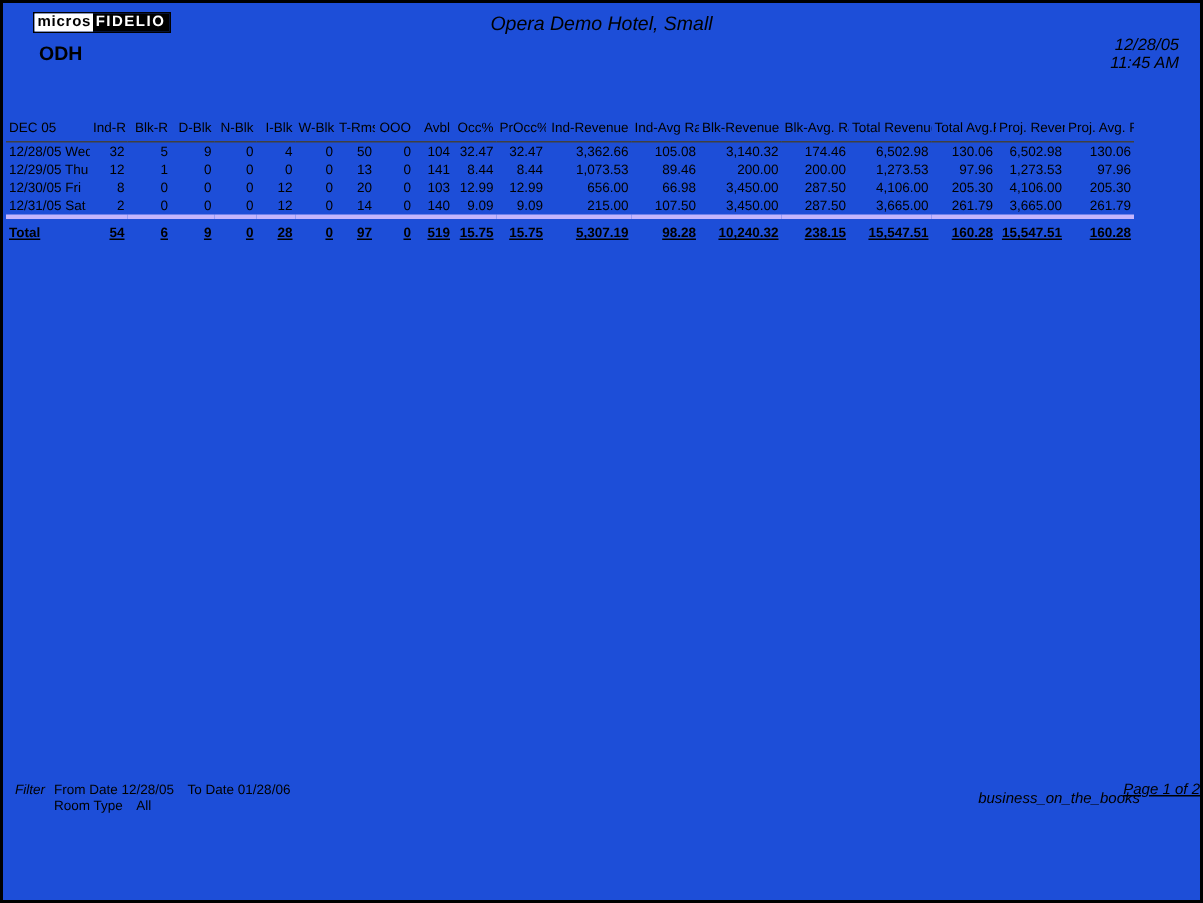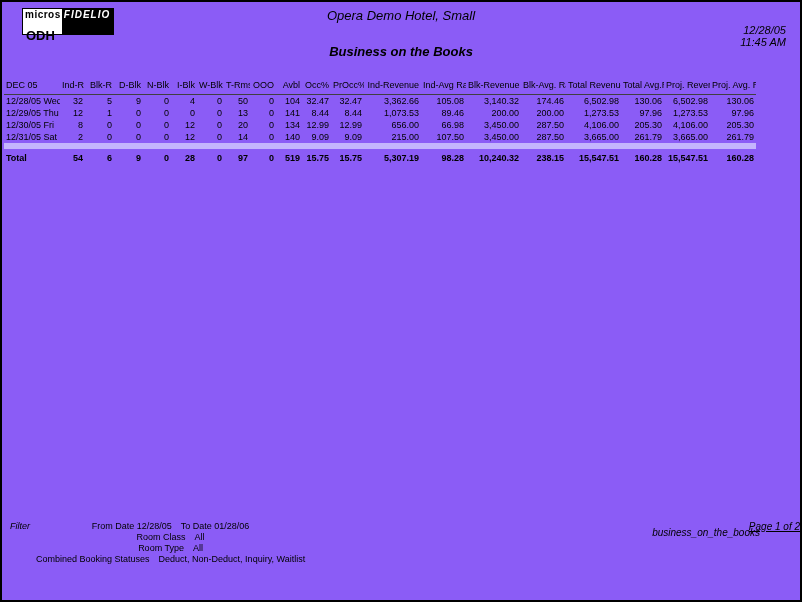--- a/index.html
+++ b/index.html
@@ -1,75 +1,74 @@
 <!DOCTYPE html>
 <html><head>
 <meta charset="utf-8">
 <style>
   html, body { margin: 0; padding: 0; background: #ffffff; }
   .page {
     position: relative;
     width: 798px;
     height: 598px;
     border: 2px solid #000000;
-    background: #8b5cf6;
+    background: #1d4ed8;
     font-family: "Liberation Sans", sans-serif;
     color: #000000;
     overflow: hidden;
   }
 
   
   .logo {
     position: absolute; top: 6px; left: 20px;
     display: inline-flex; align-items: stretch;
     border: 1px solid #000; font-size: 10px; font-weight: bold; line-height: 12px;
   }
   .logo-micros { background: #ffffff; color: #000000; padding: 0 1px 0 2px; letter-spacing: 0.5px; }
-  .logo-fidelio { background: #000000; color: #ffffff; padding: 0 3px 13px 2px; font-style: italic; letter-spacing: 1px; }
+  .logo-fidelio { background: #000000; color: #ffffff; padding: 0 3px 0 2px; letter-spacing: 1px; }
   .prop-code { position: absolute; top: 26px; left: 24px; font-size: 13px; font-weight: bold; }
   .hotel-name { position: absolute; top: 6px; left: 0; width: 100%; text-align: center; font-size: 13px; font-style: italic; }
   .report-title { position: absolute; top: 42px; left: 0; width: 100%; text-align: center; font-size: 13px; font-style: italic; font-weight: bold; }
   .report-date { position: absolute; top: 22px; right: 14px; font-size: 11px; font-style: italic; }
   .report-time { position: absolute; top: 34px; right: 14px; font-size: 11px; font-style: italic; }
 
   
   table.bob {
     position: absolute; top: 77px; left: 2px;
     width: 712px;
     border-collapse: collapse; table-layout: fixed;
     font-size: 9px;
   }
   table.bob th, table.bob td {
     padding: 0 2px; text-align: right; white-space: nowrap; overflow: hidden;
     font-weight: normal; line-height: 12px; vertical-align: bottom;
   }
   table.bob th { border-bottom: 1px solid #404040; padding-bottom: 3px; }
   table.bob .left { text-align: left; }
-  table.bob tr.total-row td { border-top: 6px solid #c4b5fd; padding-top: 3px; font-weight: bold; }
+  table.bob tr.total-row td { border-top: 3px solid #c4b5fd; padding-top: 3px; font-weight: bold; text-decoration: underline; }
 
   
   .filter-label { position: absolute; left: 8px; top: 519px; font-size: 9px; font-style: italic; }
   .filter-block { position: absolute; left: 34px; top: 519px; font-size: 9px; }
-  .filter-row { line-height: 11px; white-space: pre; text-align: center; }
+  .filter-row { line-height: 11px; white-space: pre; }
   .f-value { margin-left: 9px; }
   .page-info { position: absolute; left: 0; top: 519px; width: 100%; text-align: right; font-size: 10px; font-style: italic; text-decoration: underline; }
   .report-file { position: absolute; right: 40px; top: 525px; font-size: 10px; font-style: italic; }
 </style>
 </head>
 <body>
 
 <div class="page">
 
   <div class="logo">
     <span class="logo-micros">micros</span>
       <span class="logo-fidelio">FIDELIO</span>
   </div>
   <div class="prop-code">ODH</div>
   <div class="hotel-name">Opera Demo Hotel, Small</div>
-  <div class="report-title">Business on the Books</div>
   <div class="report-date">12/28/05</div>
   <div class="report-time">11:45 AM</div>
 
   <table class="bob">
     <colgroup>
       <col style="width:56px">
         <col style="width:25px">
         <col style="width:29px">
         <col style="width:29px">
       <col style="width:28px">
@@ -161,21 +160,21 @@
         <tr>
           <td class="left">12/30/05 Fri</td>
           <td>8</td>
           <td>0</td>
           <td>0</td>
           <td>0</td>
           <td>12</td>
           <td>0</td>
           <td>20</td>
           <td>0</td>
-          <td>134</td>
+          <td>103</td>
           <td>12.99</td>
           <td>12.99</td>
           <td>656.00</td>
           <td>66.98</td>
           <td>3,450.00</td>
           <td>287.50</td>
           <td>4,106.00</td>
           <td>205.30</td>
           <td>4,106.00</td>
           <td>205.30</td>
@@ -223,20 +222,18 @@
           <td>160.28</td>
           <td>15,547.51</td>
           <td>160.28</td>
         </tr>
       </tbody>
   </table>
 
   <div class="filter-label">Filter</div>
   <div class="filter-block">
       <div class="filter-row"><span class="f-label">From Date 12/28/05</span><span class="f-value">To Date 01/28/06</span></div>
-      <div class="filter-row"><span class="f-label">Room Class</span><span class="f-value">All</span></div>
       <div class="filter-row"><span class="f-label">Room Type</span><span class="f-value">All</span></div>
-      <div class="filter-row"><span class="f-label">Combined Booking Statuses</span><span class="f-value">Deduct, Non-Deduct, Inquiry, Waitlist</span></div>
     </div>
   <div class="page-info">Page 1 of 2</div>
   <div class="report-file">business_on_the_books</div>
 
 </div>
 
 </body></html>

